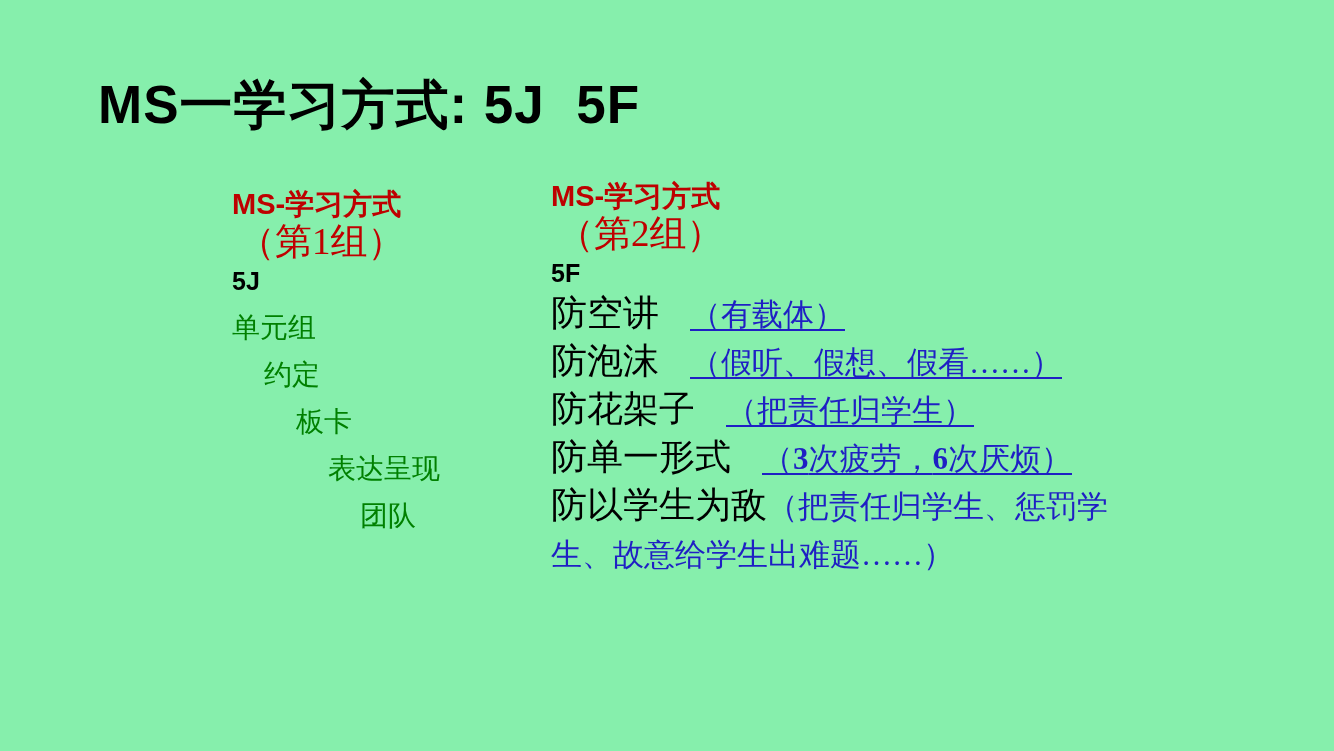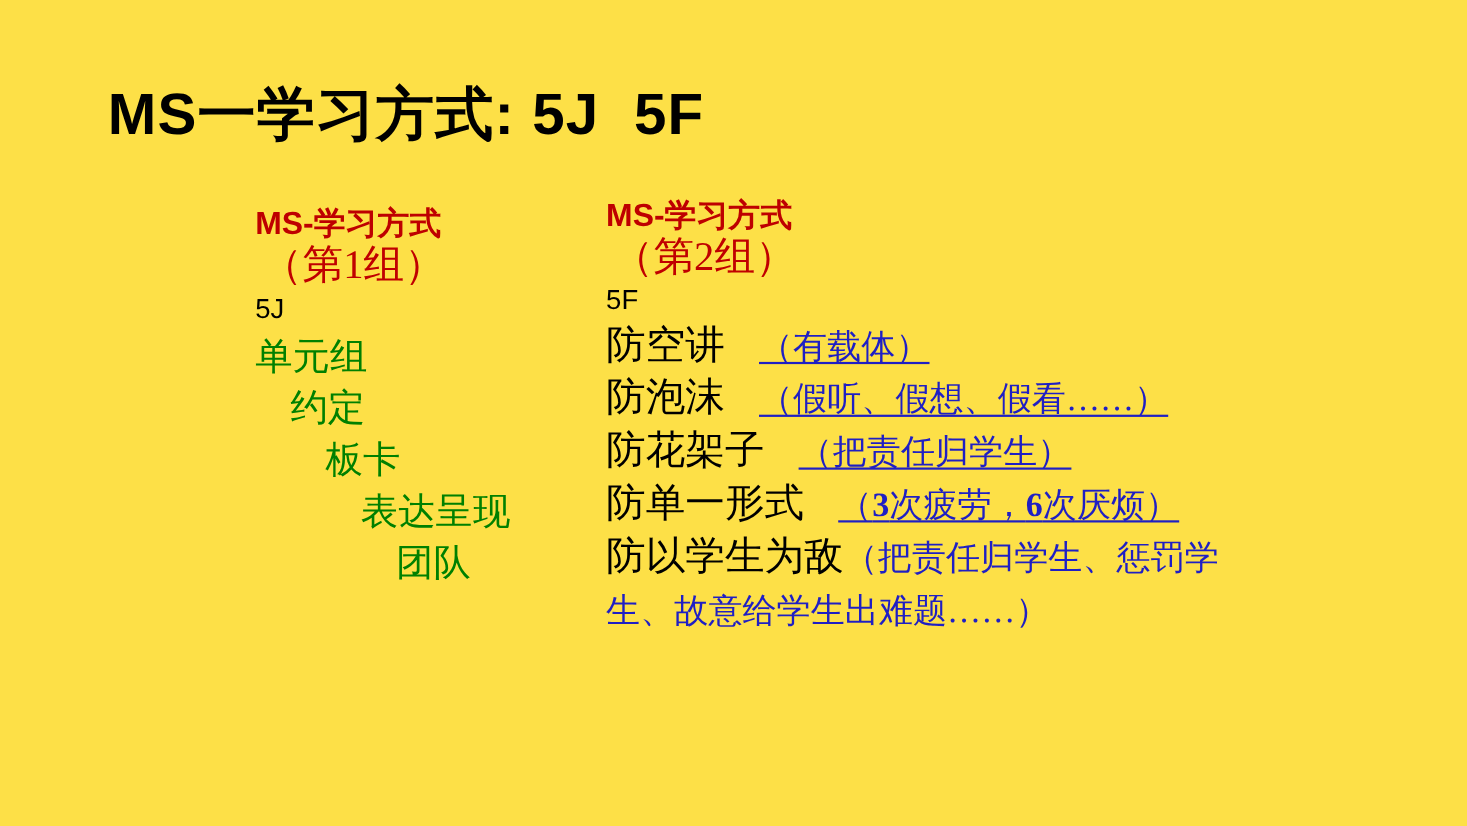--- a/index.html
+++ b/index.html
@@ -12,21 +12,21 @@
     height: 751px;
     position: relative;
     overflow: hidden;
     font-family: "Liberation Sans", "DejaVu Sans", sans-serif;
     -webkit-font-smoothing: antialiased;
   }
 
   .slide {
     position: absolute;
     inset: 0;
-    background: #fde047;
+    background: #86efac;
   }
 
   
   .slide-title {
     position: absolute;
     left: 98px;
     top: 74px;
     font-family: "Liberation Sans", "DejaVu Sans", sans-serif;
     font-weight: bold;
     font-size: 53px;
@@ -64,38 +64,38 @@
     font-size: 37px;
     line-height: 40px;
     color: #C00000;
     padding-left: 6px;
     white-space: pre;
   }
 
   
   .code-label {
     font-family: "Liberation Sans", "DejaVu Sans", sans-serif;
-    font-weight: normal;
+    font-weight: bold;
     font-size: 25px;
     line-height: 34px;
     color: #000000;
     margin-top: 2px;
     white-space: pre;
   }
 
   
   .green-list {
     margin: 0;
     padding: 0;
     list-style: none;
     margin-top: 6px;
   }
   .green-item {
-    font-family: Liberation Mono, monospace;
-    font-size: 34px;
+    font-family: Liberation Serif, serif;
+    font-size: 28px;
     line-height: 47px;
     color: #008000;
     white-space: pre;
   }
   .green-item.i0 { padding-left: 0px;   }
   .green-item.i1 { padding-left: 32px;  }
   .green-item.i2 { padding-left: 64px;  }
   .green-item.i3 { padding-left: 96px;  }
   .green-item.i4 { padding-left: 128px; }
 

